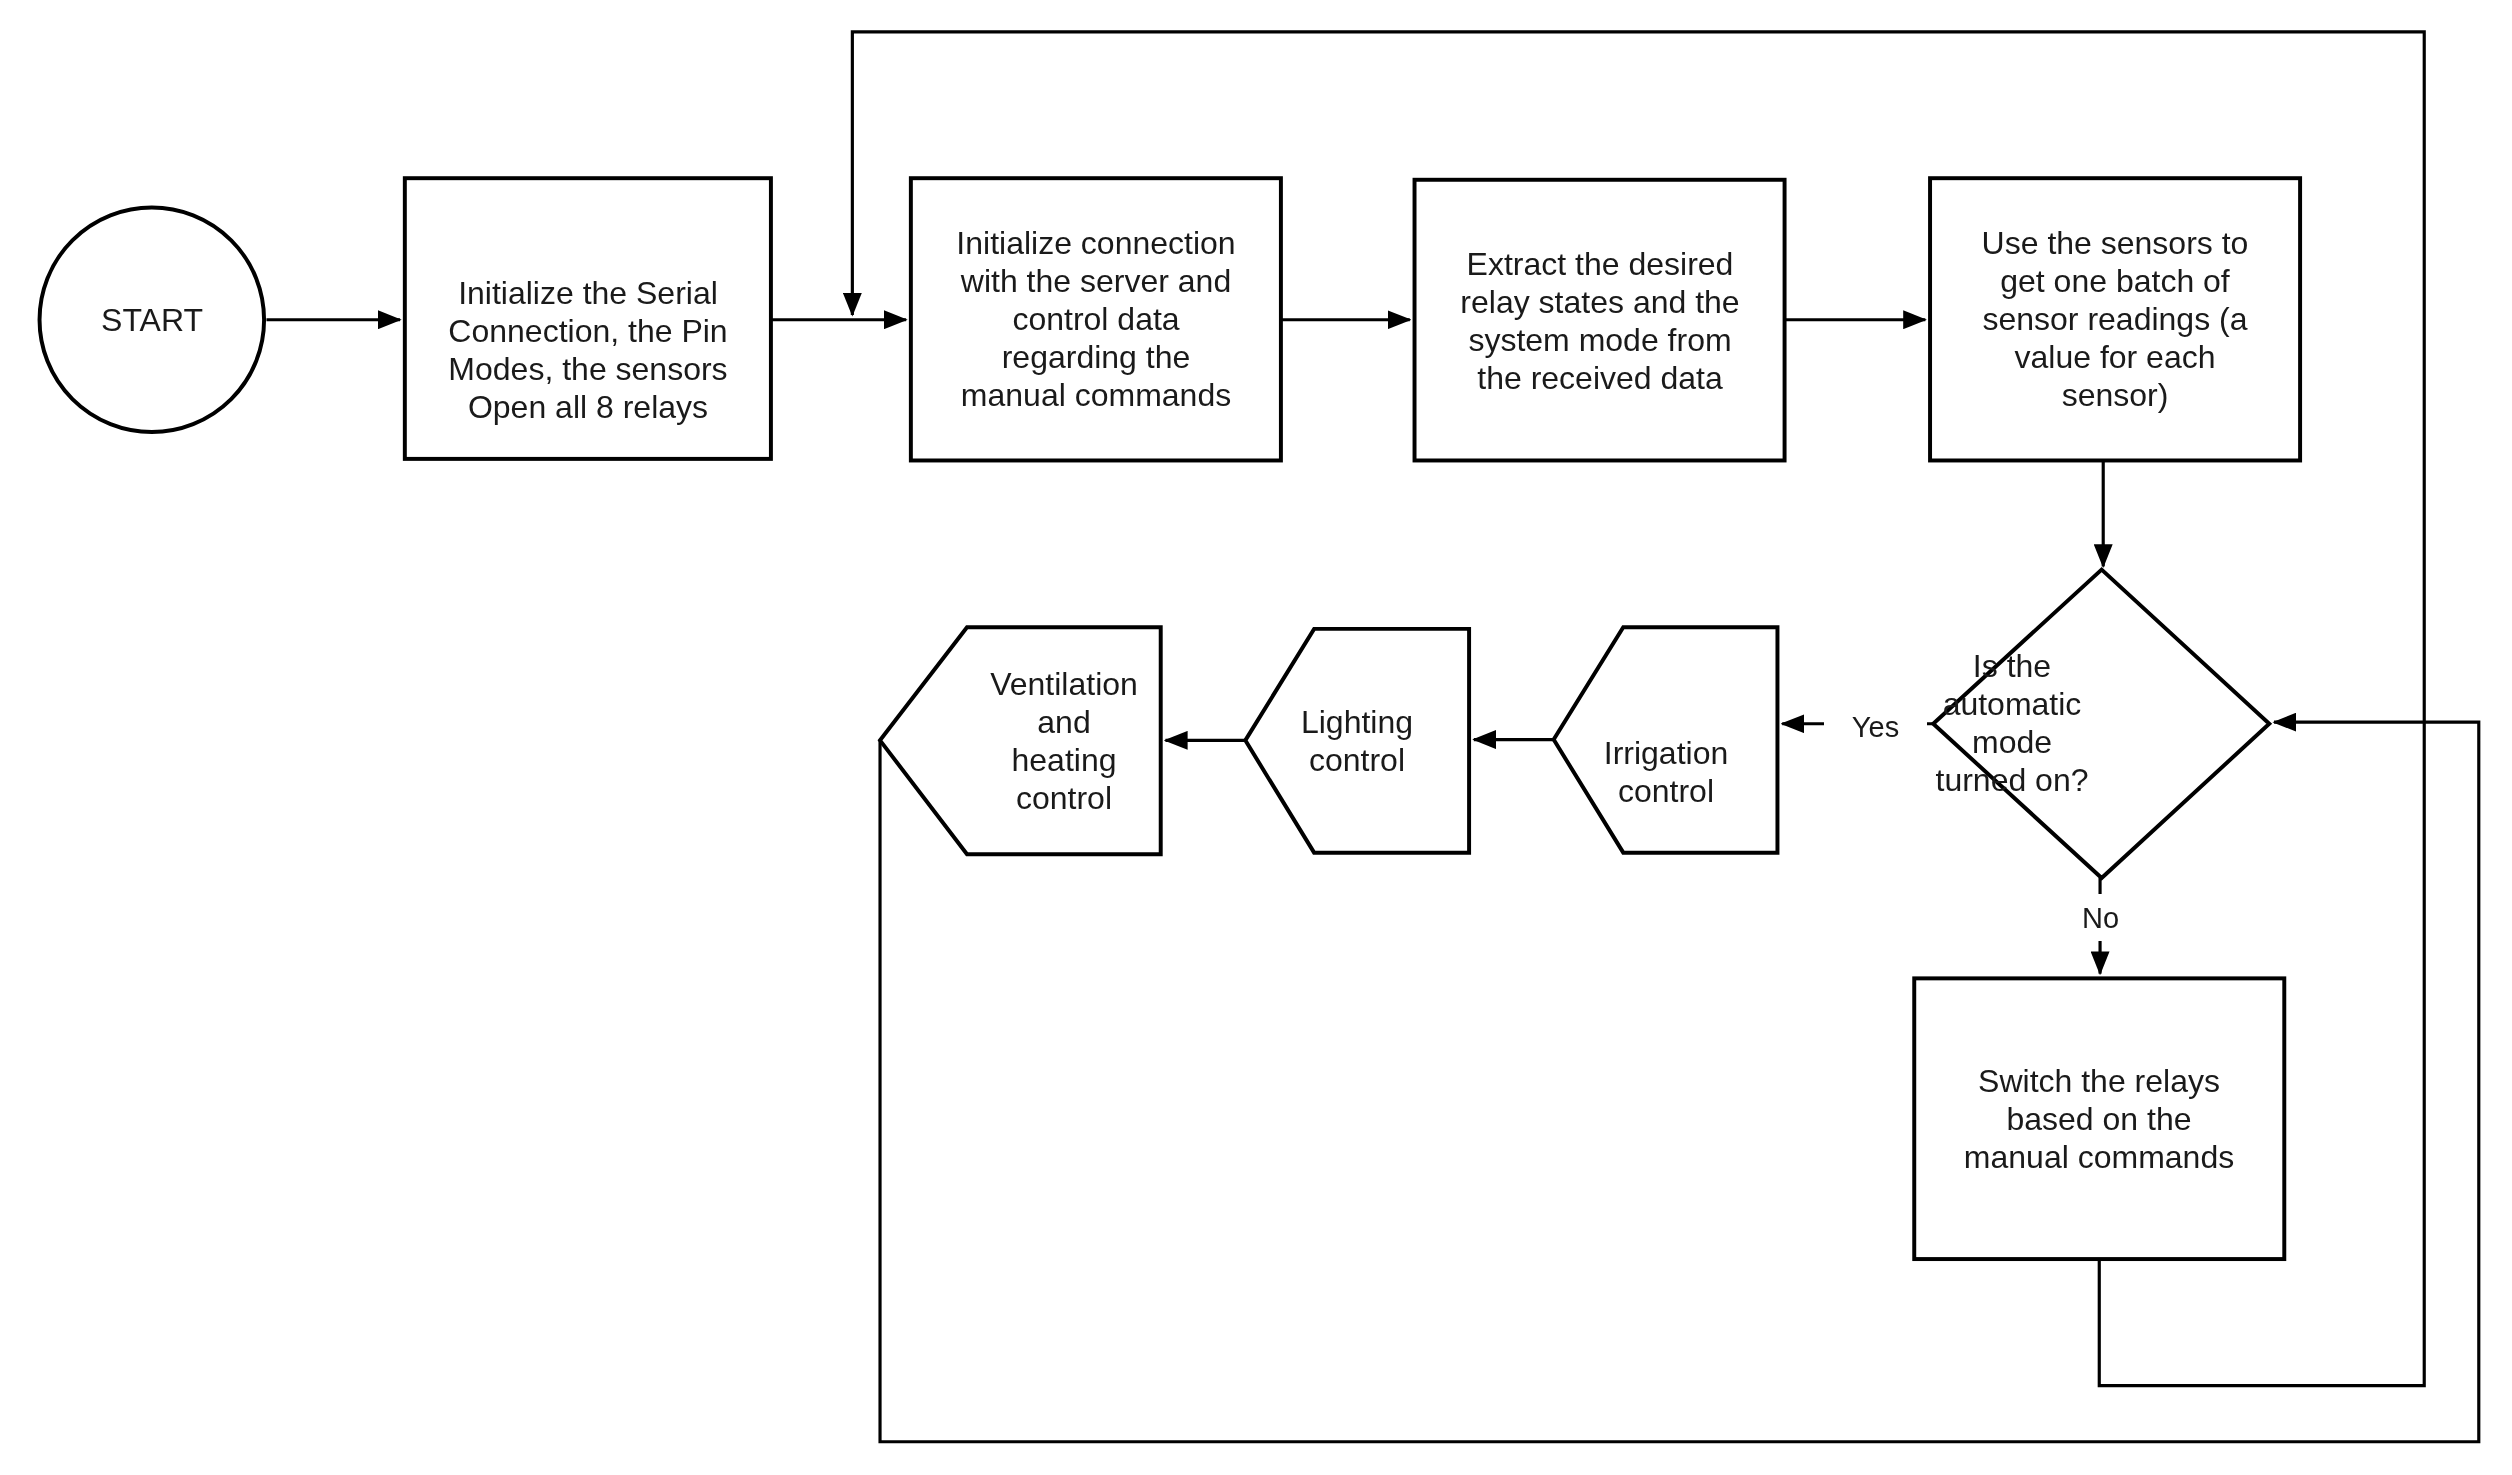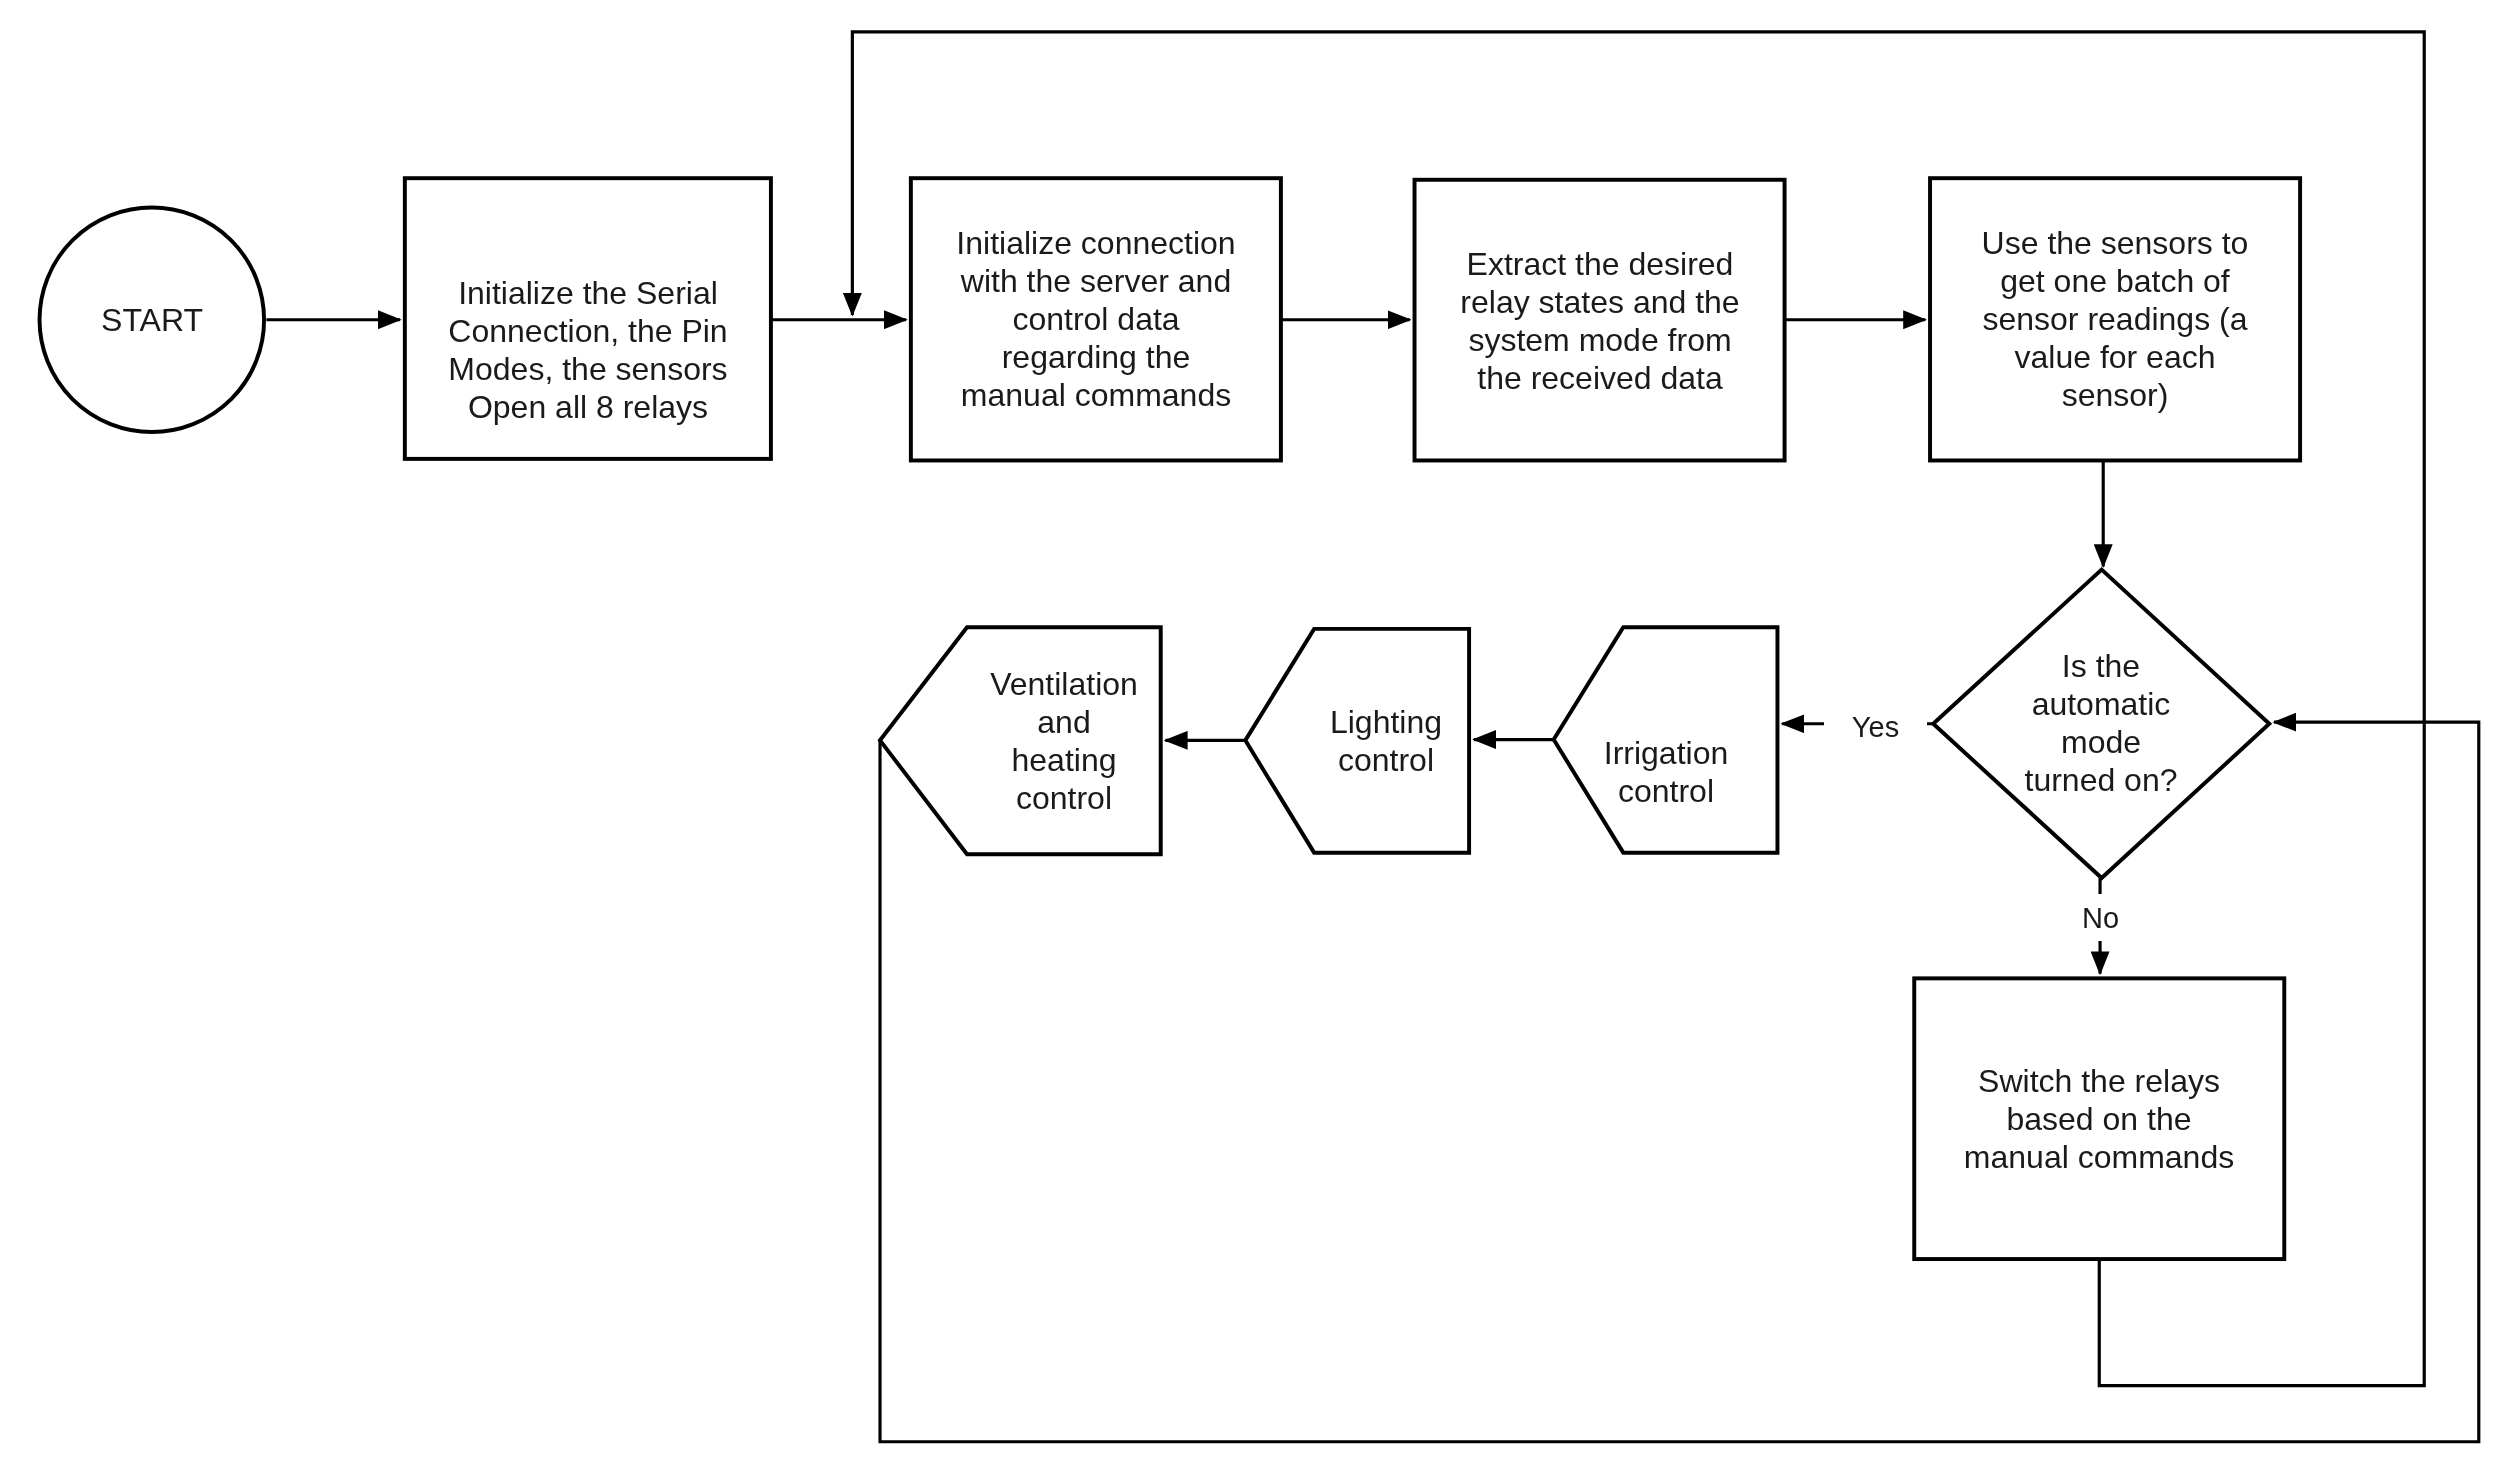--- a/index.html
+++ b/index.html
@@ -91,29 +91,29 @@
 get one batch of
 sensor readings (a
 value for each
 sensor)</div>
 
   <div class="node-label" style="left:1415px;top:180px;width:370px;height:281px;">Extract the desired
 relay states and the
 system mode from
 the received data</div>
 
-  <div class="node-label" style="left:1933px;top:569px;width:336px;height:308px;">Is the
+  <div class="node-label" style="left:1844px;top:569px;width:336px;height:308px;">Is the
 automatic
 mode
 turned on?</div>
 
   <div class="node-label" style="left:1554px;top:627px;width:224px;height:225px;margin-top:32px;">Irrigation
 control</div>
 
-  <div class="node-label" style="left:1274px;top:629px;width:224px;height:224px;">Lighting
+  <div class="node-label" style="left:1245px;top:629px;width:224px;height:224px;">Lighting
 control</div>
 
   <div class="node-label" style="left:967px;top:627px;width:194px;height:227px;">Ventilation
 and
 heating
 control</div>
 
   <div class="node-label" style="left:1914px;top:978px;width:370px;height:281px;">Switch the relays
 based on the
 manual commands</div>

